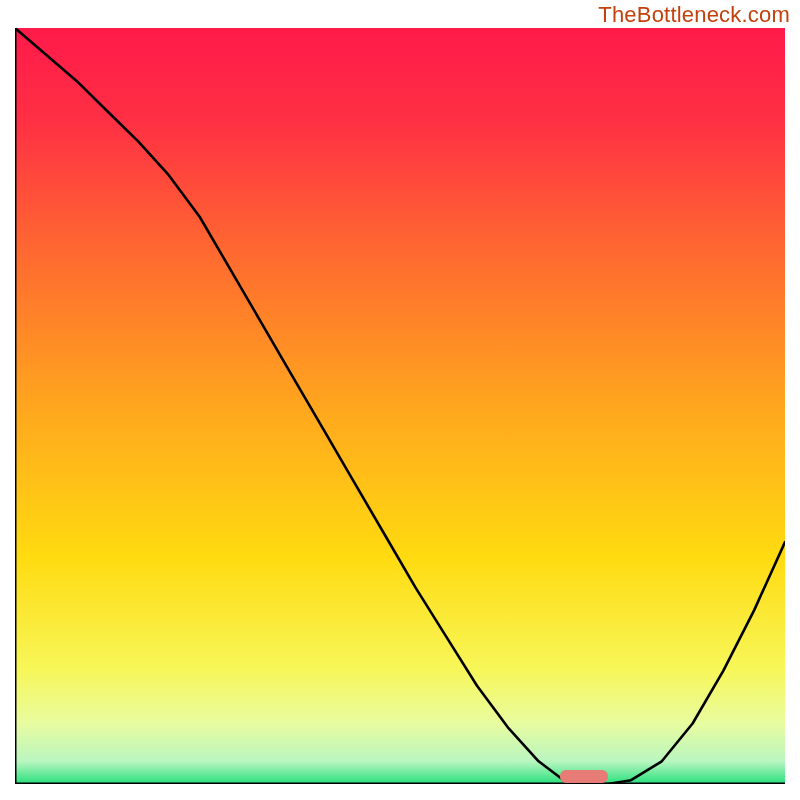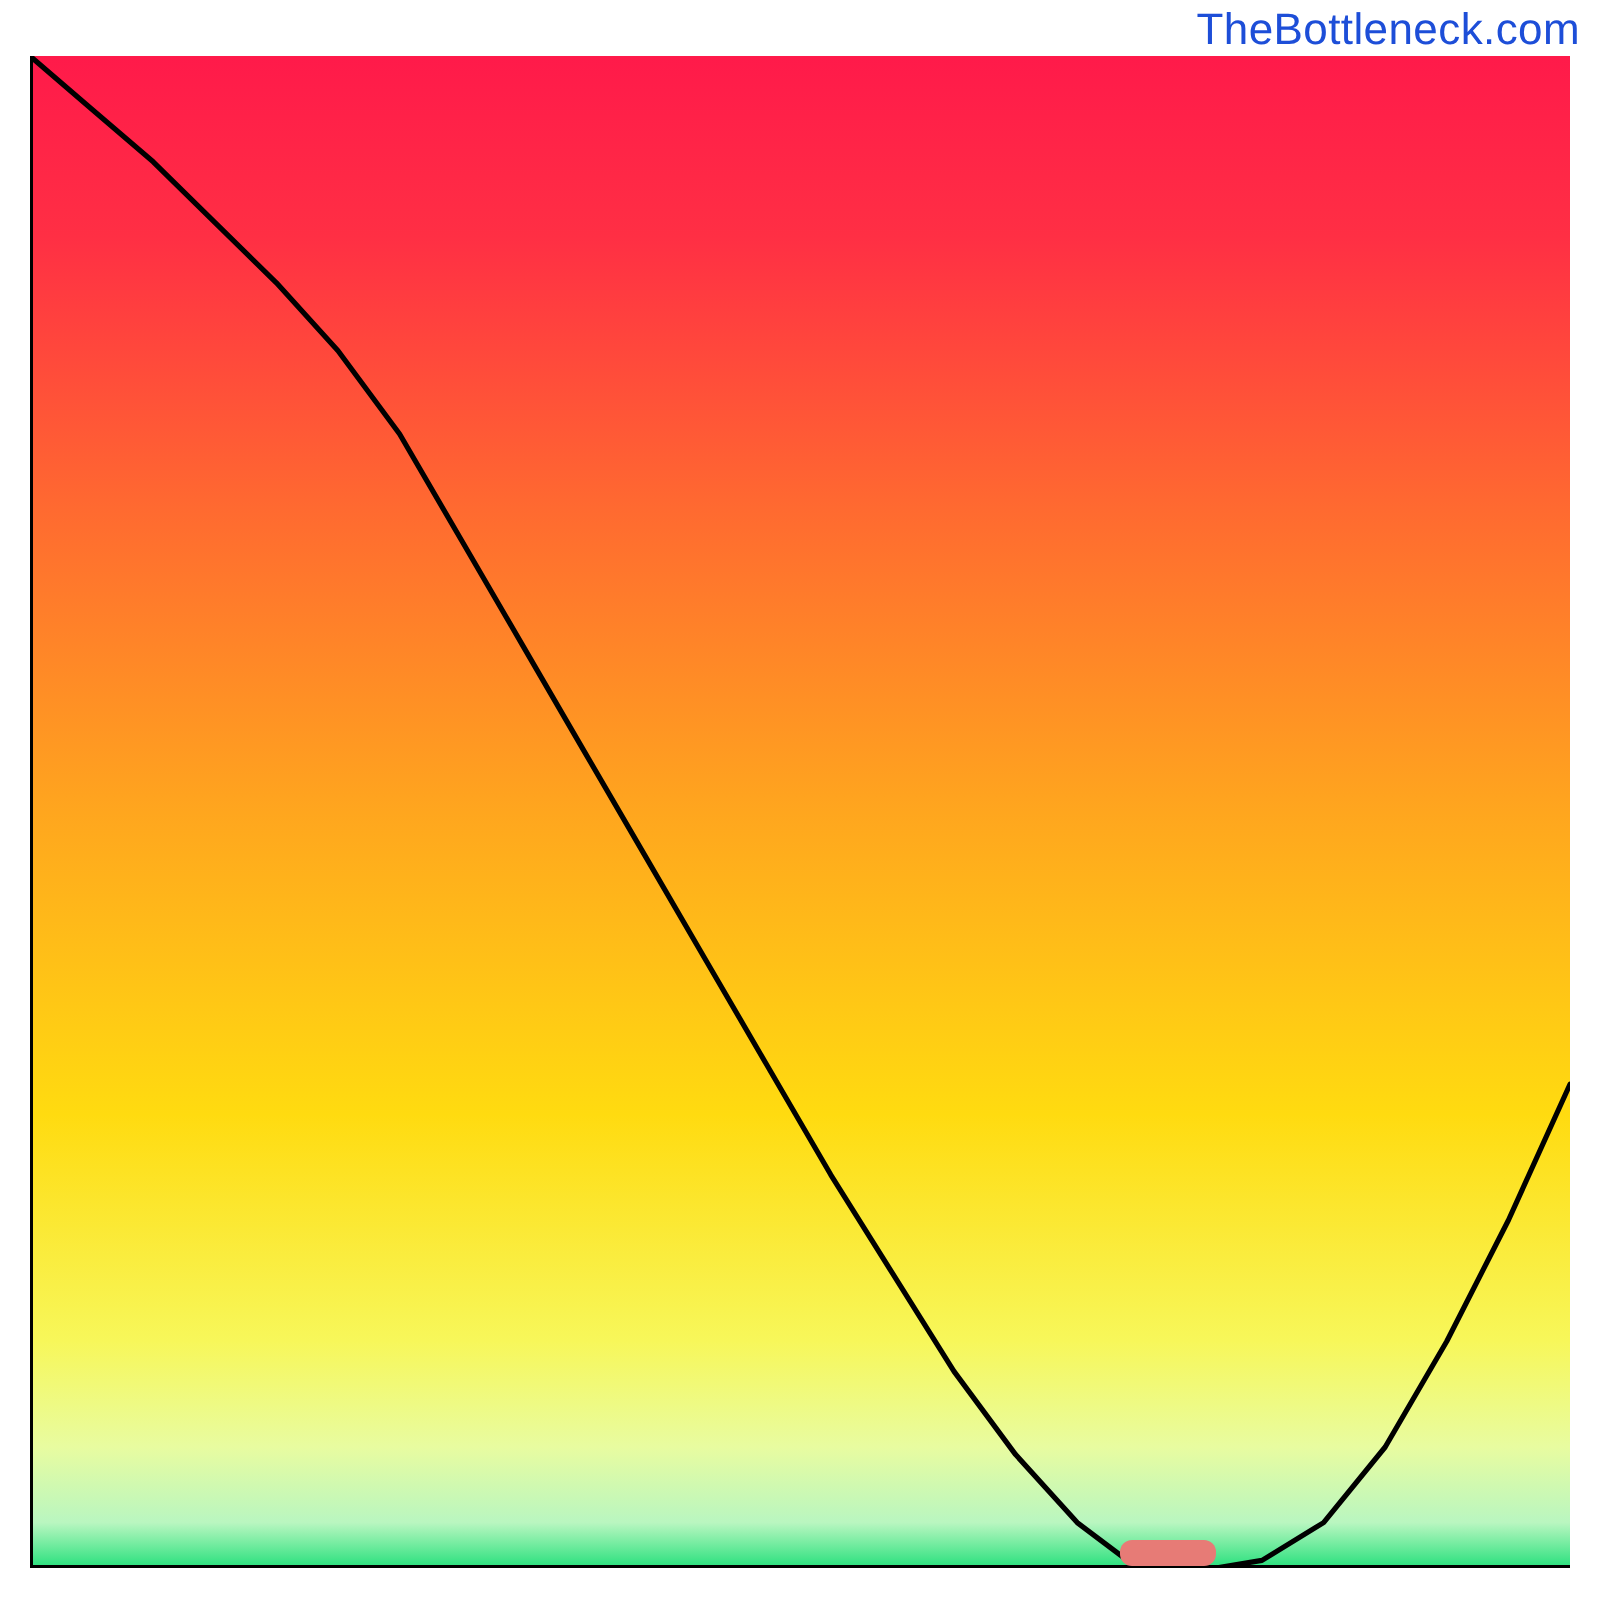--- a/index.html
+++ b/index.html
@@ -15,21 +15,21 @@
     position: relative;
     width: 800px;
     height: 800px;
   }
   .watermark {
     position: absolute;
     top: 2px;
     right: 10px;
     font-size: 22px;
     font-weight: 500;
-    color: #1d4ed8;
+    color: #c2410c;
     letter-spacing: 0.2px;
     z-index: 50;
     margin-left: 36px;
   }
   .plot {
     position: absolute;
     left: 15px;
     top: 28px;
     width: 770px;
     height: 756px;

